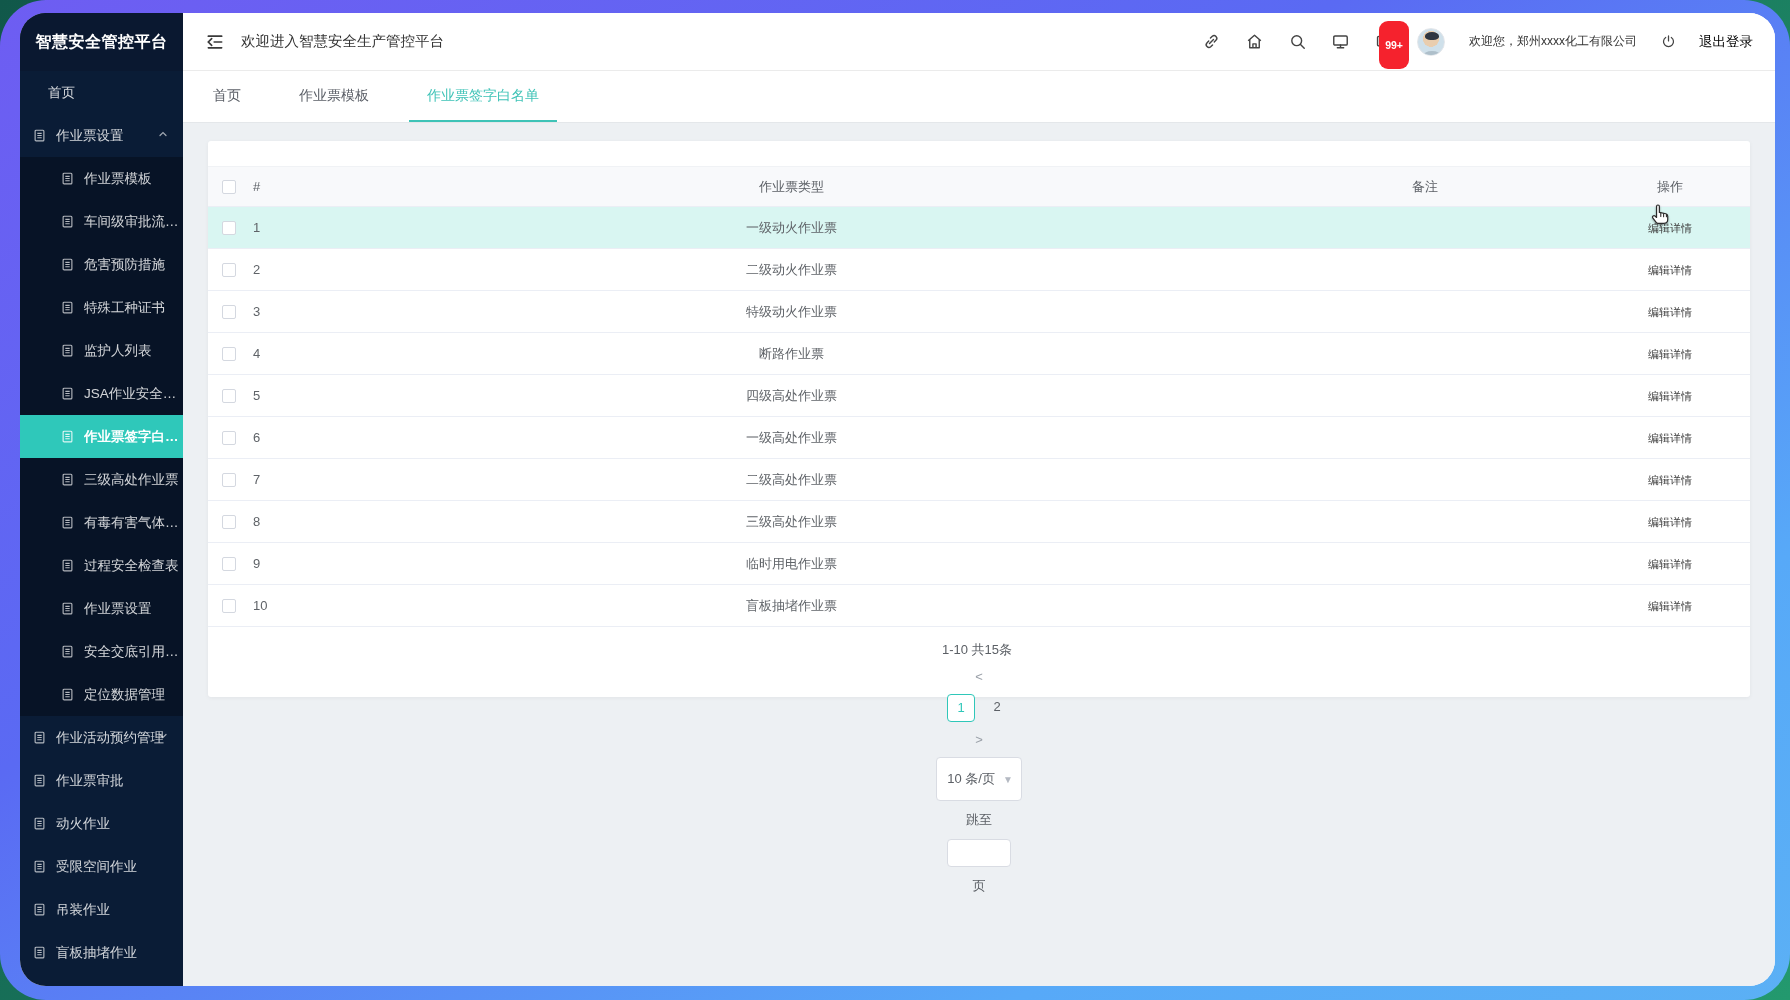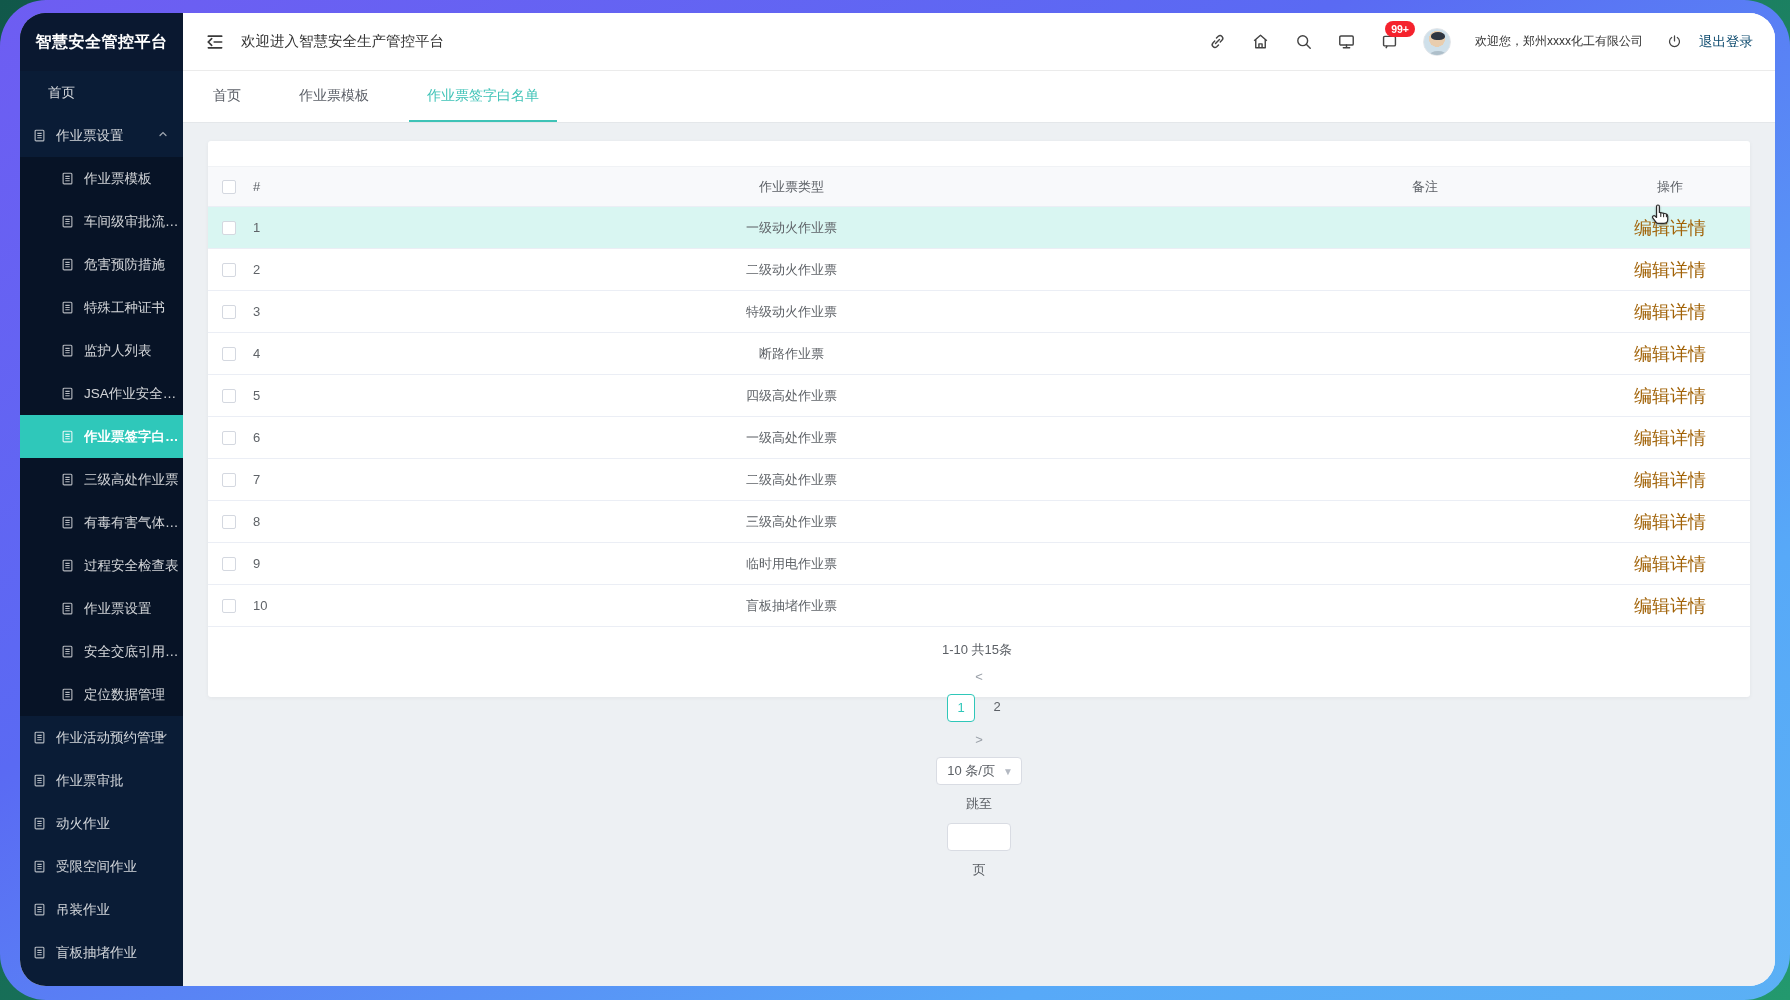--- a/index.html
+++ b/index.html
@@ -35,30 +35,30 @@
   .main { flex:1; display:flex; flex-direction:column; min-width:0; background:#edf0f3; }
 
   .topbar { height:58px; background:#fff; border-bottom:1px solid #ebebeb;
     display:flex; align-items:center; padding:0 22px; flex:none; }
   .collapse { width:20px; height:20px; color:#3a3a3a; cursor:pointer; }
   .tb-title { font-size:14.5px; color:#333; margin-left:16px; }
   .tb-right { margin-left:auto; display:flex; align-items:center; gap:24px; }
   .tool { width:19px; height:19px; color:#444; cursor:pointer; position:relative; }
   .tool.badged { overflow:visible; }
   .badge { position:absolute; top:-11px; right:-16px; background:#f5222d; color:#fff;
-    font-size:10.5px; line-height:16px; padding:0 6px; border-radius:9px; font-weight:bold; }
+    font-size:10.5px; line-height:16px; padding:16px 6px; border-radius:9px; font-weight:bold; }
   .avatar { width:28px; height:28px; border-radius:50%; flex:none; cursor:pointer;
     background:radial-gradient(circle at 50% 38%,#e9cdae 0 38%,#cfe0ea 39%);
     position:relative; overflow:hidden; border:1px solid #e3e6ea; }
   .avatar::before { content:""; position:absolute; left:7px; top:3px; width:14px; height:8px;
     border-radius:50% 50% 40% 40%; background:#2e3642; }
   .avatar::after { content:""; position:absolute; left:5px; bottom:-6px; width:18px; height:10px;
     border-radius:50% 50% 0 0; background:#aebfca; }
   .welcome { font-size:12px; color:#333; }
-  .logout { display:flex; align-items:center; gap:17px; font-size:13.5px; color:#0c4a6e; cursor:pointer; }
+  .logout { display:flex; align-items:center; gap:23px; font-size:13.5px; color:#000000; cursor:pointer; }
   .logout .tool { width:15px; height:15px; }
 
   .tabbar { height:52px; background:#fff; border-bottom:1px solid #e4e7ea;
     display:flex; align-items:flex-end; padding:0 0 0 12px; flex:none; }
   .tab { padding:0 18px; margin-right:22px; height:51px; display:flex; align-items:center;
     font-size:14px; color:#5a5e66; cursor:pointer; border-bottom:2px solid transparent; }
   .tab.active { color:#3fc3b7; border-bottom-color:#3fc3b7; }
 
   
   .content { flex:1; padding:18px 25px; overflow:hidden; }
@@ -70,31 +70,31 @@
   .grid col.c-remark { width:330px; } .grid col.c-act { width:160px; }
   .grid th { height:40px; background:#f8f9fb; color:#5c6066; font-size:13px; font-weight:500;
     border-bottom:1px solid #ebeef5; border-top:1px solid #f0f2f5; }
   .grid td { height:42px; border-bottom:1px solid #ebeef5; font-size:13px; color:#5f6368;
     text-align:center; }
   .grid th.left, .grid td.left { text-align:left; }
   .grid tr.hl td { background:#d9f6f2; }
   .cbox { width:14px; height:14px; border:1px solid #d4d8e0; border-radius:2px; background:#fff;
     display:inline-block; vertical-align:middle; cursor:pointer; }
   .cell-check { padding-left:14px; }
-  a.op { color:#a16207; text-decoration:none; cursor:pointer; font-size:18px; }
+  a.op { color:#404040; text-decoration:none; cursor:pointer; font-size:11px; }
   a.op + a.op { margin-left:0; }
 
   
   .pager { display:flex; align-items:center; justify-content:center; gap:10px;
     margin-top:14px; font-size:13px; color:#5c6066;flex-direction:column; }
   .pg-total { margin-right:4px; }
   .pg-arrow { color:#9aa0a8; cursor:pointer; font-size:13px; padding:0 3px; }
   .pg-num { min-width:28px; height:28px; line-height:26px; text-align:center; cursor:pointer; }
   .pg-num.cur { border:1px solid #2fc7b9; color:#2fc7b9; border-radius:4px; background:#fff; }
-  .pg-size { height:28px; border:1px solid #d9dce3; border-radius:4px; background:#fff;
+  .pg-size { height:44px; border:1px solid #d9dce3; border-radius:4px; background:#fff;
     display:flex; align-items:center; padding:0 8px 0 10px; gap:8px; cursor:pointer; color:#5c6066; }
   .pg-size .dn { color:#b4b9c2; font-size:10px; }
   .pg-jump-input { width:64px; height:28px; border:1px solid #d9dce3; border-radius:4px;
     background:#fff; outline:none; padding:0 6px; font-size:13px; }
 
   
   .hand { position:absolute; left:1648px; top:200px; width:26px; height:26px; z-index:9; pointer-events:none;
     filter:drop-shadow(0 1px 1px rgba(0,0,0,.35)); }
 
   svg { display:block; width:100%; height:100%; }

